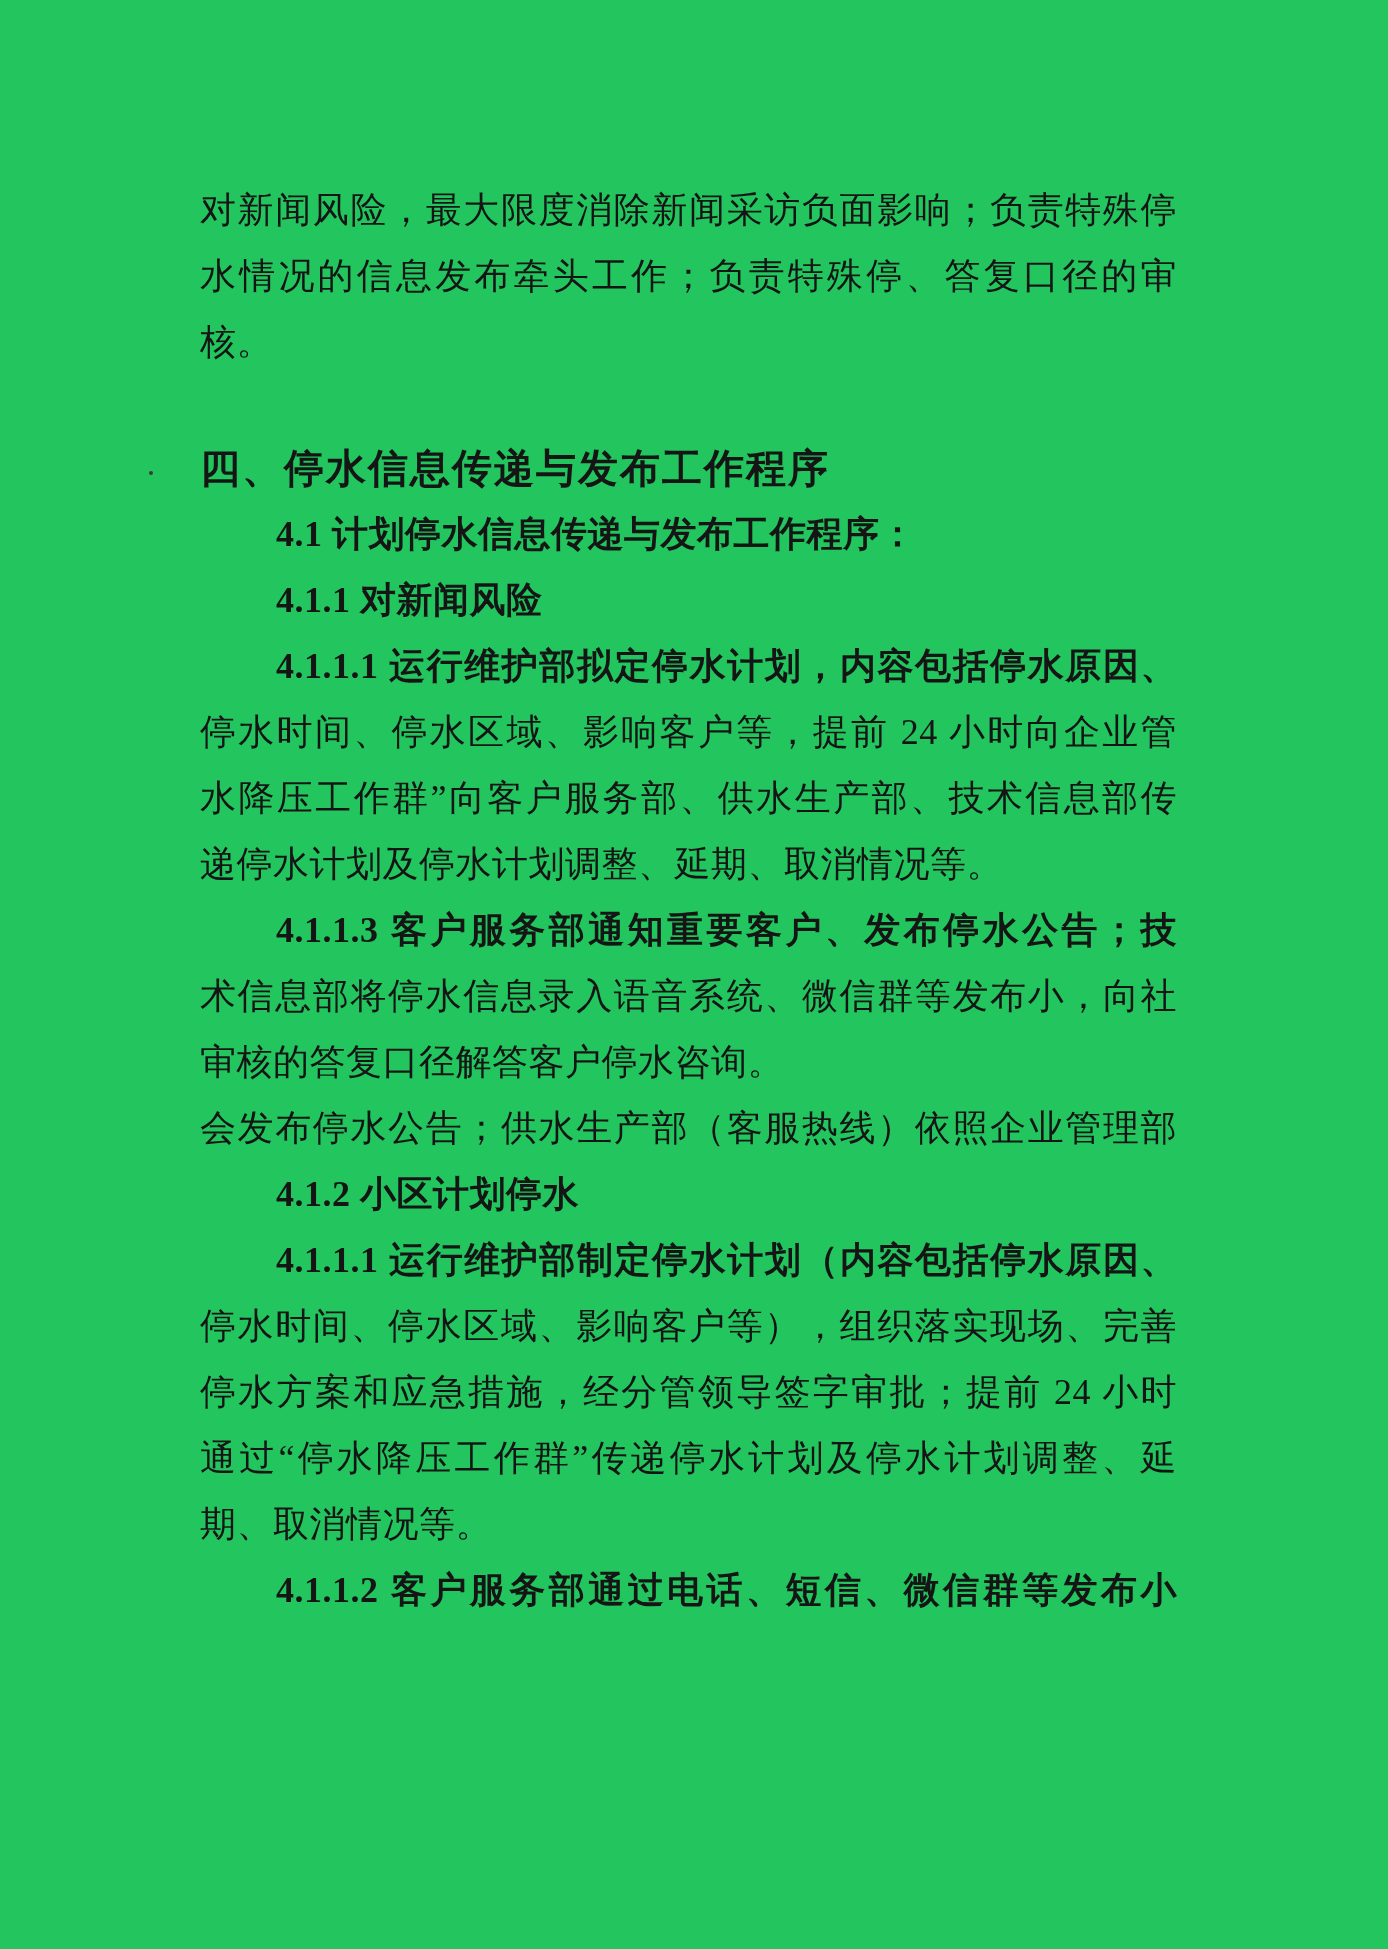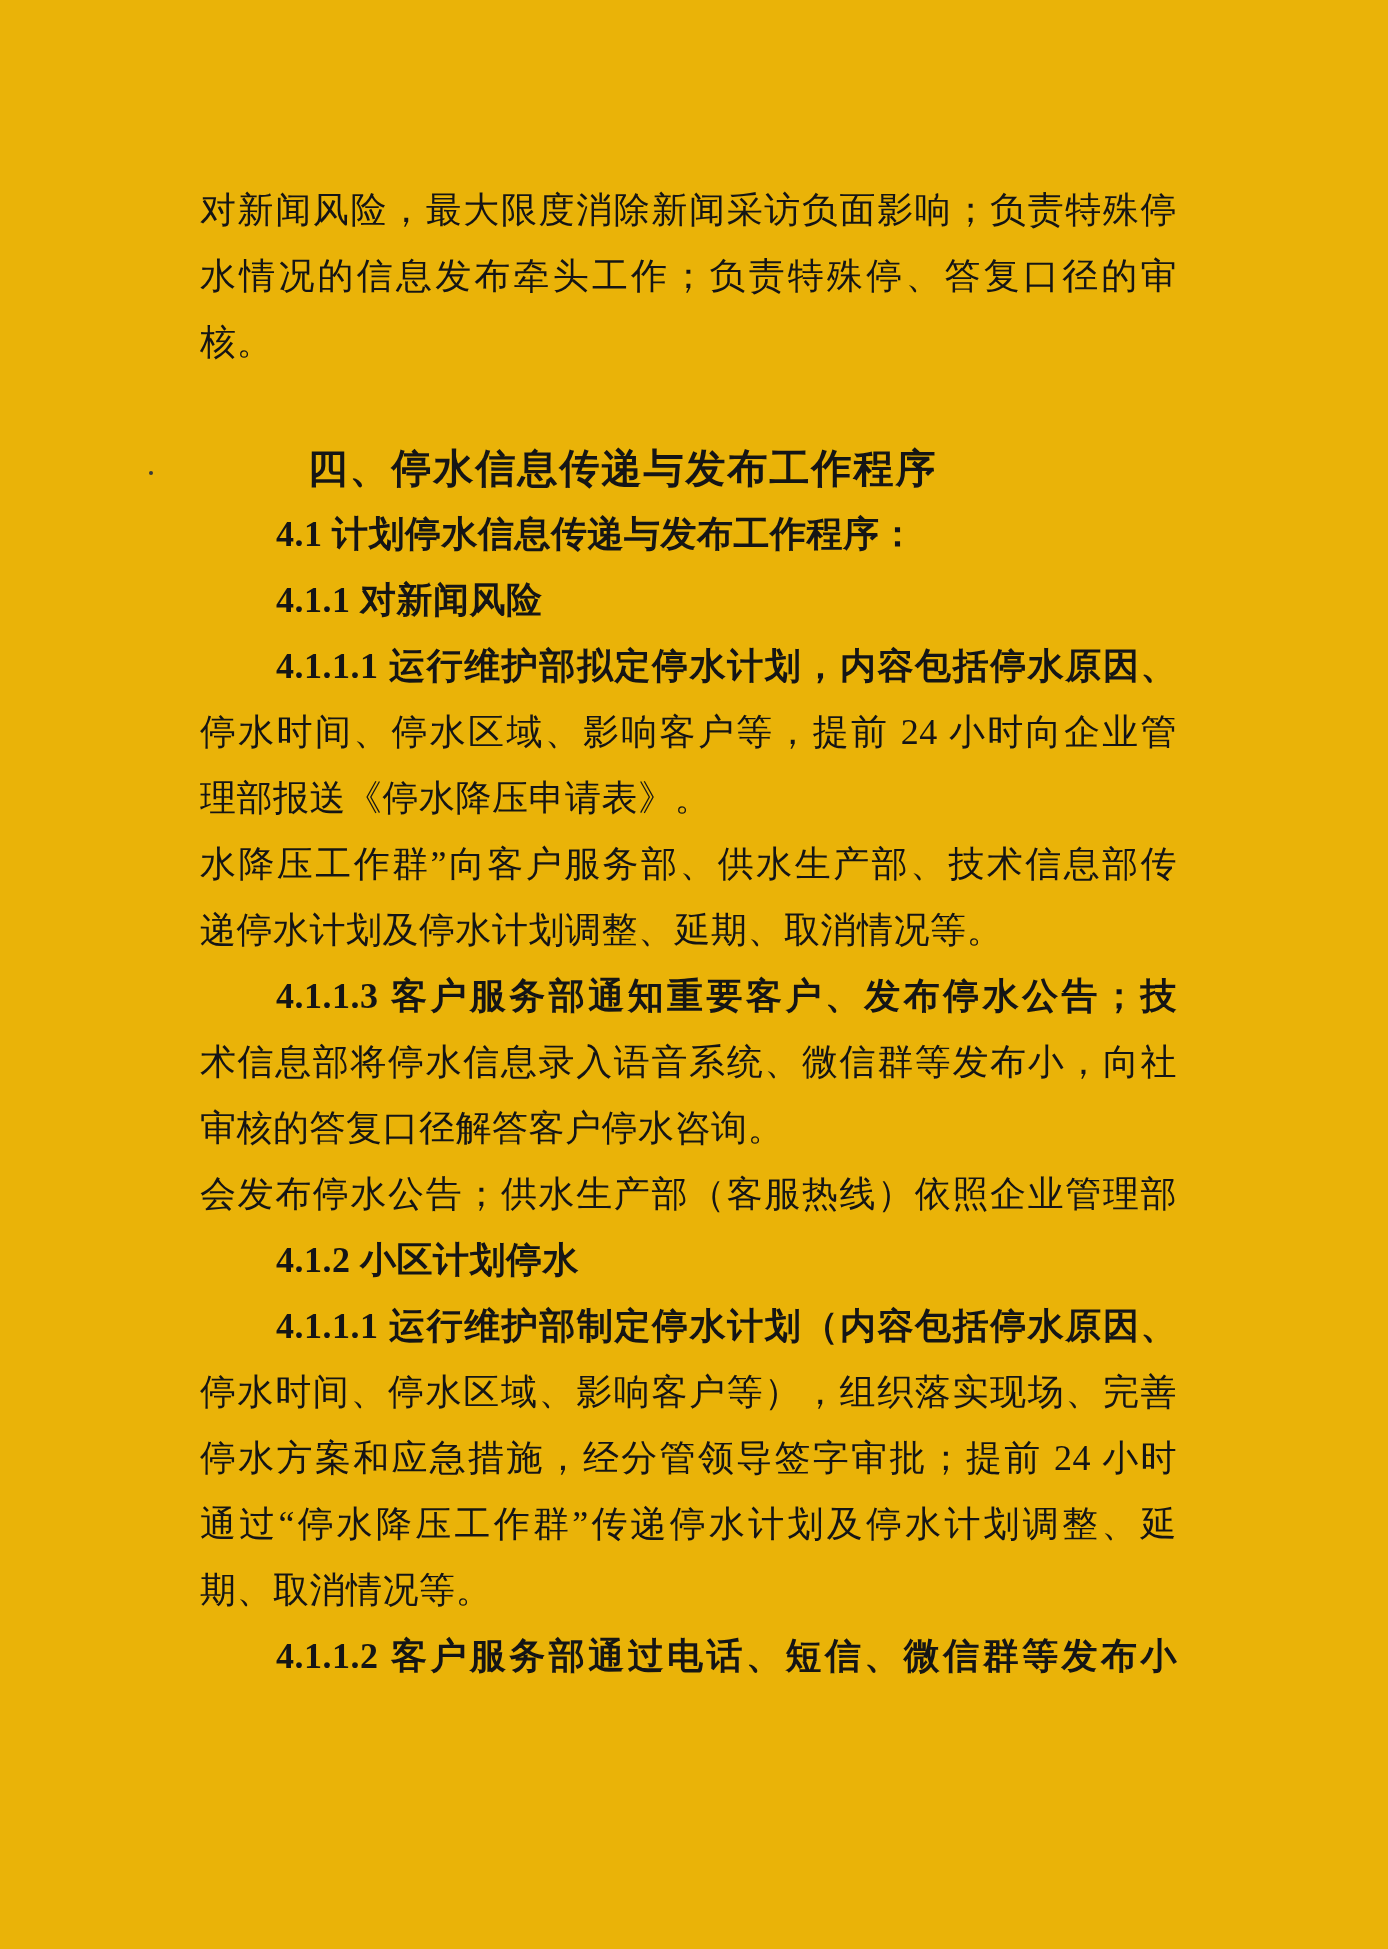--- a/index.html
+++ b/index.html
@@ -3,21 +3,21 @@
 <meta charset="utf-8">
 <style>
   html, body { margin: 0; padding: 0; }
   body { background: #e8e8e8; }
 
   .page {
     position: relative;
     width: 1388px;
     height: 1949px;
     margin: 0 auto;
-    background: #eab308;
+    background: #22c55e;
     font-family: "Liberation Serif", "DejaVu Serif", serif;
     color: #151515;
     overflow: hidden;
   }
 
   .content {
     position: absolute;
     left: 200px;
     top: 177px;
     width: 977px;
@@ -39,21 +39,21 @@
     text-justify: inter-character;
   }
 
   
   .indent { padding-left: 76px; font-weight: bold; }
 
   .heading {
     height: 66px;
     line-height: 66px;
     margin: 60px 132px 0 0;   
-    text-align: center;
+    text-align: left;
     font-family: "Liberation Sans", "DejaVu Sans", sans-serif;
     font-weight: 700;
     font-size: 40px;
     letter-spacing: 2px;
     white-space: nowrap;
   }
 
   
   .speck {
     position: absolute;
@@ -77,21 +77,20 @@
     <div class="line fill">对新闻风险，最大限度消除新闻采访负面影响；负责特殊停</div>
     <div class="line fill">水情况的信息发布牵头工作；负责特殊停、答复口径的审</div>
     <div class="line">核。</div>
 
     <div class="heading">四、停水信息传递与发布工作程序</div>
 
     <div class="line indent">4.1 计划停水信息传递与发布工作程序：</div>
     <div class="line indent">4.1.1 对新闻风险</div>
     <div class="line indent fill">4.1.1.1 运行维护部拟定停水计划，内容包括停水原因、</div>
     <div class="line fill">停水时间、停水区域、影响客户等，提前 24 小时向企业管</div>
-    <div class="line">理部报送《停水降压申请表》。</div>
     <div class="line fill">水降压工作群”向客户服务部、供水生产部、技术信息部传</div>
     <div class="line">递停水计划及停水计划调整、延期、取消情况等。</div>
     <div class="line indent fill">4.1.1.3 客户服务部通知重要客户、发布停水公告；技</div>
     <div class="line fill">术信息部将停水信息录入语音系统、微信群等发布小，向社</div>
     <div class="line">审核的答复口径解答客户停水咨询。</div>
     <div class="line fill">会发布停水公告；供水生产部（客服热线）依照企业管理部</div>
     <div class="line indent">4.1.2 小区计划停水</div>
     <div class="line indent fill">4.1.1.1 运行维护部制定停水计划（内容包括停水原因、</div>
     <div class="line fill">停水时间、停水区域、影响客户等），组织落实现场、完善</div>
     <div class="line fill">停水方案和应急措施，经分管领导签字审批；提前 24 小时</div>

